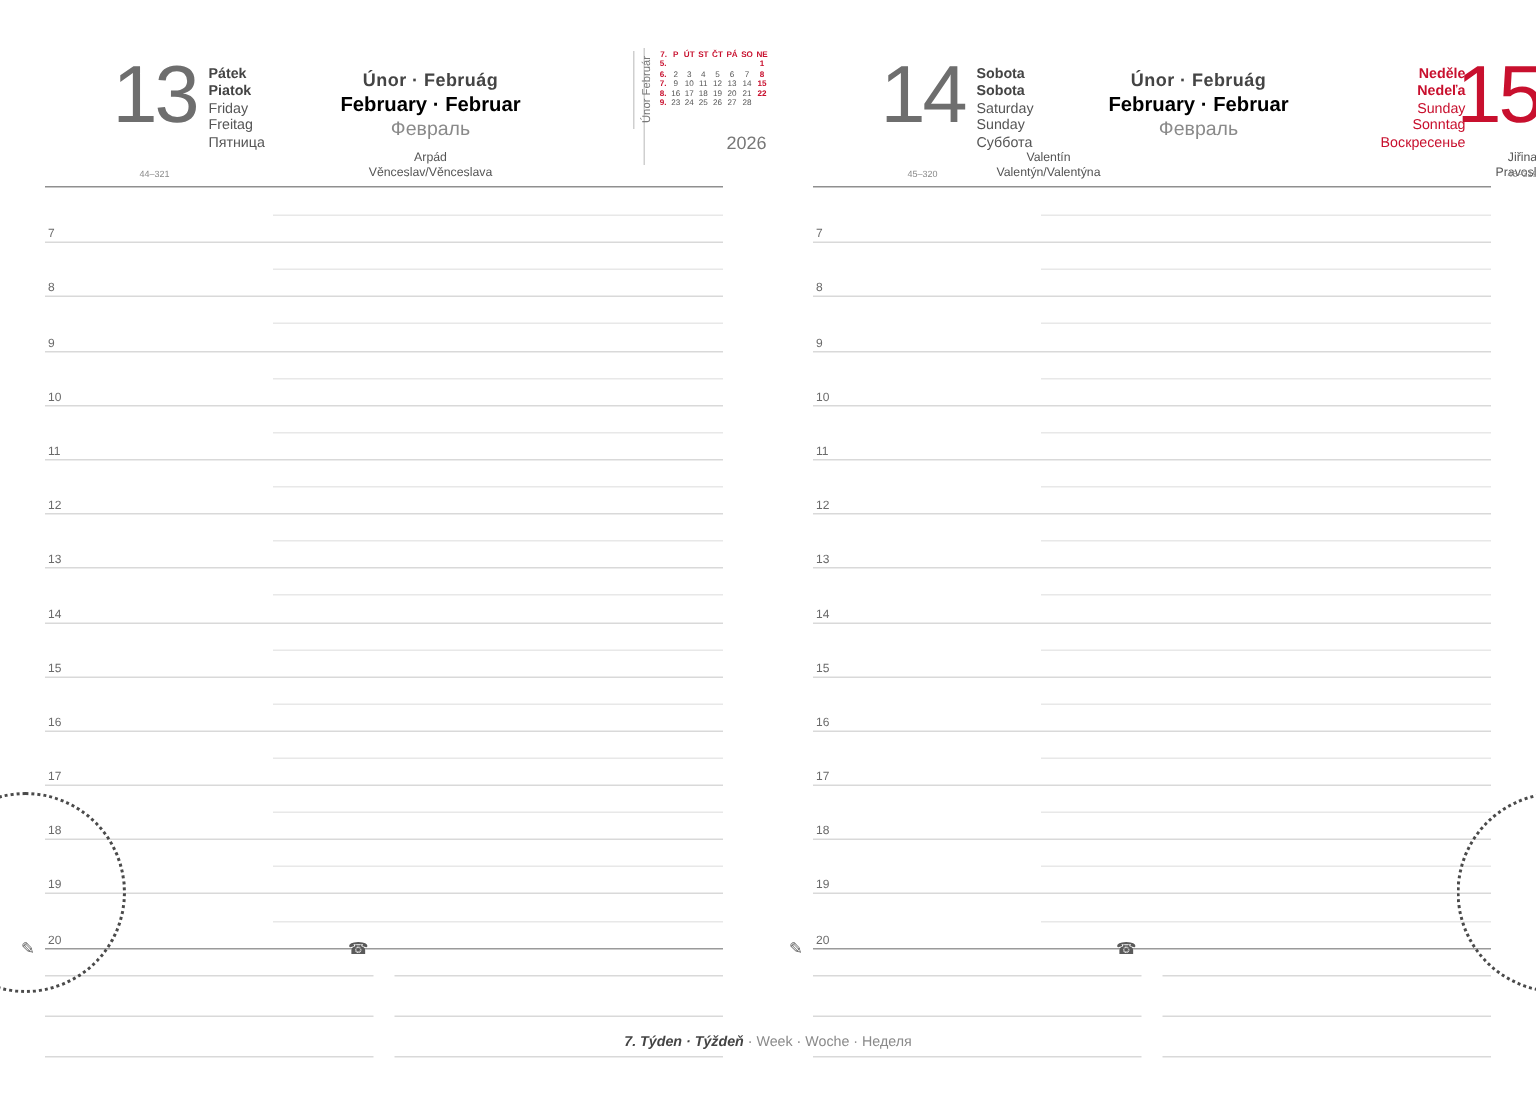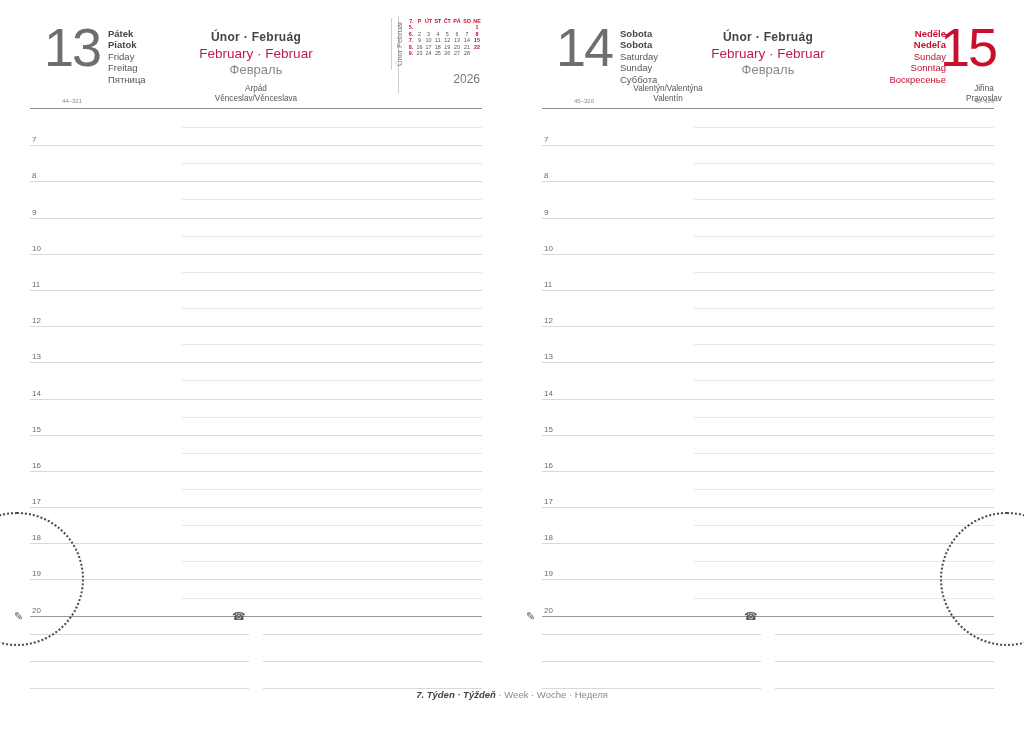--- a/index.html
+++ b/index.html
@@ -1,21 +1,21 @@
 <!DOCTYPE html>
 <html><head>
 <meta charset="utf-8">
 <style>
   html,body{margin:0;padding:0;}
   body{
     width:1024px;height:734px;background:#ffffff;
     font-family:"Liberation Serif",serif;color:#3a3a3a;
     overflow:hidden;position:relative;
   }
-  .page{position:absolute;top:0;height:598px;width:512px;}
+  .page{position:absolute;top:16px;height:598px;width:512px;padding-left:31px;}
   .page.left{left:0;}
   .page.right{left:512px;}
 
   
   .hdr{position:relative;height:100px;}
   .daynum{
     position:absolute;top:16px;font-family:"Liberation Sans",sans-serif;
     font-size:54px;font-weight:300;color:#6e6e6e;letter-spacing:-2px;
   }
   .daynum.red{color:#c8102e;}
@@ -26,21 +26,21 @@
   .dayname .b{font-weight:bold;color:#444;}
   .dayname.red .b{color:#c8102e;}
   .dayname.red{color:#c8102e;}
   .dayname.rt{text-align:right;}
 
   .month{
     position:absolute;top:30px;left:0;width:512px;text-align:center;
     font-family:"Liberation Sans",sans-serif;
   }
   .month .m1{font-size:12px;font-weight:bold;color:#444;letter-spacing:.3px;}
-  .month .m2{font-size:13.5px;color:#be185d;margin-top:2px;font-weight:400;}
+  .month .m2{font-size:13.5px;color:#000000;margin-top:2px;font-weight:700;}
   .month .m3{font-size:13px;color:#8a8a8a;margin-top:1px;font-weight:300;}
 
   
   .mini{
     position:absolute;right:30px;top:18px;display:flex;align-items:flex-start;
   }
   .mini .vtab{
     writing-mode:vertical-rl;transform:rotate(180deg);
     font-family:"Liberation Sans",sans-serif;font-size:7.5px;color:#777;
     line-height:9px;text-align:center;padding-right:3px;height:52px;
@@ -317,22 +317,22 @@
     <div class="daynum red" style="right:28px;">15</div>
     <div class="dayname red rt" style="right:78px;width:110px;">
       <div class="b">Neděle</div>
       <div class="b">Nedeľa</div>
       <div>Sunday</div>
       <div>Sonntag</div>
       <div>Воскресенье</div>
     </div>
 
     <div class="names" style="left:-100px;">
+      <div>Valentín</div>
       <div>Valentýn/Valentýna</div>
-      <div>Valentín</div>
     </div>
     <div class="names" style="left:216px;">
       <div>Jiřina</div>
       <div>Pravoslav</div>
     </div>
 
     <div class="wk" style="left:62px;">45–320</div>
     <div class="wk" style="right:30px;">46–319</div>
   </div>
 

